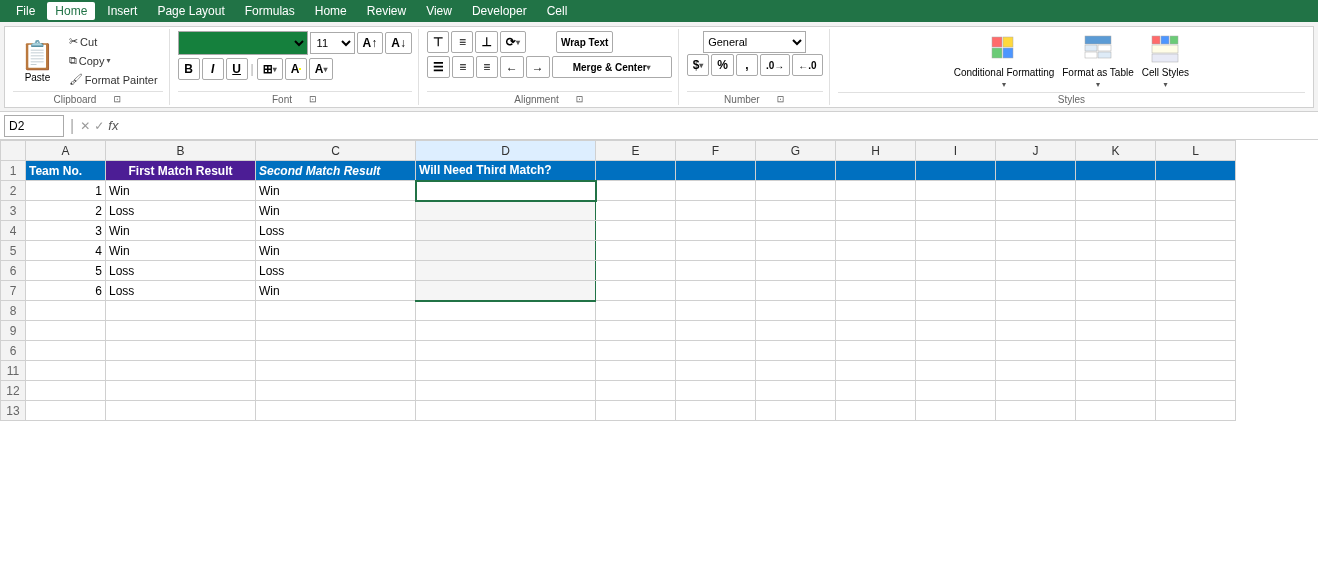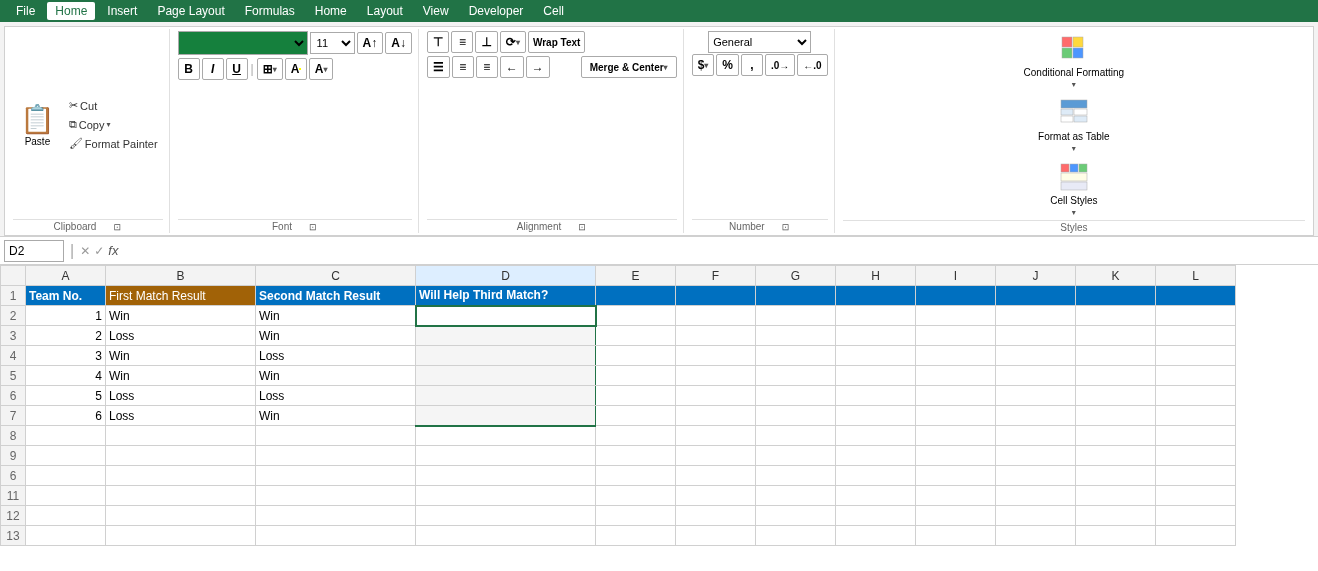--- a/index.html
+++ b/index.html
@@ -205,21 +205,21 @@
     
     .col-a { min-width: 80px; width: 80px; }
     .col-b { min-width: 150px; width: 150px; }
     .col-c { min-width: 160px; width: 160px; }
     .col-d { min-width: 180px; width: 180px; }
     .col-e { min-width: 80px; width: 80px; }
     .col-f, .col-g, .col-h, .col-i, .col-j, .col-k, .col-l { min-width: 80px; width: 80px; }
     .dropdown-arrow { font-size: 8px; color: #555; }
     .group-label-row {
       display: flex;
-      align-items: flex-start;
+      align-items: center;
       justify-content: center;
       font-size: 10px;
       color: #666;
       width: 100%;
       border-top: 1px solid #e0e0e0;
       padding-top: 1px;
       margin-top: 1px;
       gap: 16px;
     }
     .expand-icon {
@@ -241,21 +241,21 @@
 </head>
 <body>
 
 <div class="menu-bar">
   <span>File</span>
   <span class="active">Home</span>
   <span>Insert</span>
   <span>Page Layout</span>
   <span>Formulas</span>
   <span>Home</span>
-  <span>Layout</span>
+  <span>Review</span>
   <span>View</span>
   <span>Developer</span>
   <span>Cell</span>
 </div>
 
 <div class="ribbon">
   <div class="ribbon-content">
 
     <div class="ribbon-group" style="flex-direction:row; align-items:stretch; padding-bottom:0;">
       <div style="display:flex; flex-direction:column; align-items:stretch; gap:0;">
@@ -319,29 +319,29 @@
       </div>
     </div>
 
     <div class="ribbon-group" style="padding-bottom:0;">
       <div class="ribbon-group-content" style="flex-direction:column; align-items:flex-start; gap:1px;">
         <div class="font-group-row">
           <button class="format-btn">⊤</button>
           <button class="format-btn">≡</button>
           <button class="format-btn">⊥</button>
           <button class="format-btn">⟳<span class="dropdown-arrow">▾</span></button>
-          <button class="format-btn" style="width:auto; padding: 2px 4px; font-size:10px;">Wrap Text</button>
+          <button class="format-btn" style="width:auto; padding: 2px 4px; font-size:10px;margin-left:28px;">Wrap Text</button>
         </div>
         <div class="font-group-row">
           <button class="format-btn">☰</button>
           <button class="format-btn">≡</button>
           <button class="format-btn">≡</button>
           <button class="format-btn">←</button>
           <button class="format-btn">→</button>
-          <button class="format-btn" style="width:auto; padding:2px 8px; font-size:10px;margin-left:29px;">
+          <button class="format-btn" style="width:auto; padding:2px 20px; font-size:10px;">
             <span>Merge &amp; Center</span>
             <span class="dropdown-arrow">▾</span>
           </button>
         </div>
       </div>
       <div class="group-label-row">
         <span>Alignment</span>
         <span class="expand-icon">⊡</span>
       </div>
     </div>
@@ -359,21 +359,21 @@
           <button class="format-btn" style="font-size:10px;">←.0</button>
         </div>
       </div>
       <div class="group-label-row">
         <span>Number</span>
         <span class="expand-icon">⊡</span>
       </div>
     </div>
 
     <div class="ribbon-group" style="padding-bottom:0; flex:1;">
-      <div class="ribbon-group-content" style="flex-direction:column; align-items:center; gap:4px;">
+      <div class="ribbon-group-content" style="align-items:center; gap:4px;">
         <div class="style-block">
           <div style="width:32px;height:32px;display:flex;align-items:center;justify-content:center;">
             <svg width="28" height="28" viewBox="0 0 28 28">
               <rect x="2" y="2" width="10" height="10" fill="#ff6b6b" stroke="#aaa" stroke-width="0.5"></rect>
               <rect x="13" y="2" width="10" height="10" fill="#ffd93d" stroke="#aaa" stroke-width="0.5"></rect>
               <rect x="2" y="13" width="10" height="10" fill="#6bcb77" stroke="#aaa" stroke-width="0.5"></rect>
               <rect x="13" y="13" width="10" height="10" fill="#4d96ff" stroke="#aaa" stroke-width="0.5"></rect>
             </svg>
           </div>
           <span style="font-size:10px;text-align:center;">Conditional Formatting</span>
@@ -441,23 +441,23 @@
         <th class="col-header col-i">I</th>
         <th class="col-header col-j">J</th>
         <th class="col-header col-k">K</th>
         <th class="col-header col-l">L</th>
       </tr>
     </thead>
     <tbody id="spreadsheet-body">
     <tr class="header-row">
           <th class="row-num">1</th>
           <td class="col-a" style="background: rgb(0, 112, 192); color: rgb(255, 255, 255); font-weight: bold;">Team No.</td>
-          <td class="col-b" style="background: #a16207; color: rgb(255, 255, 255); font-weight: normal;">First Match Result</td>
-          <td class="col-c" style="background: rgb(0, 112, 192); color: rgb(255, 255, 255); font-weight: bold;">Second Match Result</td>
-          <td class="col-d" style="background: rgb(0, 112, 192); color: rgb(255, 255, 255); font-weight: bold;">Will Help Third Match?</td>
+          <td class="col-b" style="background: #4c1d95; color: rgb(255, 255, 255); font-weight: bold; text-align: center;">First Match Result</td>
+          <td class="col-c" style="background: rgb(0, 112, 192); color: rgb(255, 255, 255); font-weight: bold; font-style: italic;">Second Match Result</td>
+          <td class="col-d" style="background: rgb(0, 112, 192); color: rgb(255, 255, 255); font-weight: bold;">Will Need Third Match?</td>
           <td class="col-e"></td>
           <td class="col-f"></td>
           <td class="col-g"></td>
           <td class="col-h"></td>
           <td class="col-i"></td>
           <td class="col-j"></td>
           <td class="col-k"></td>
           <td class="col-l"></td>
         </tr>
         <tr>

